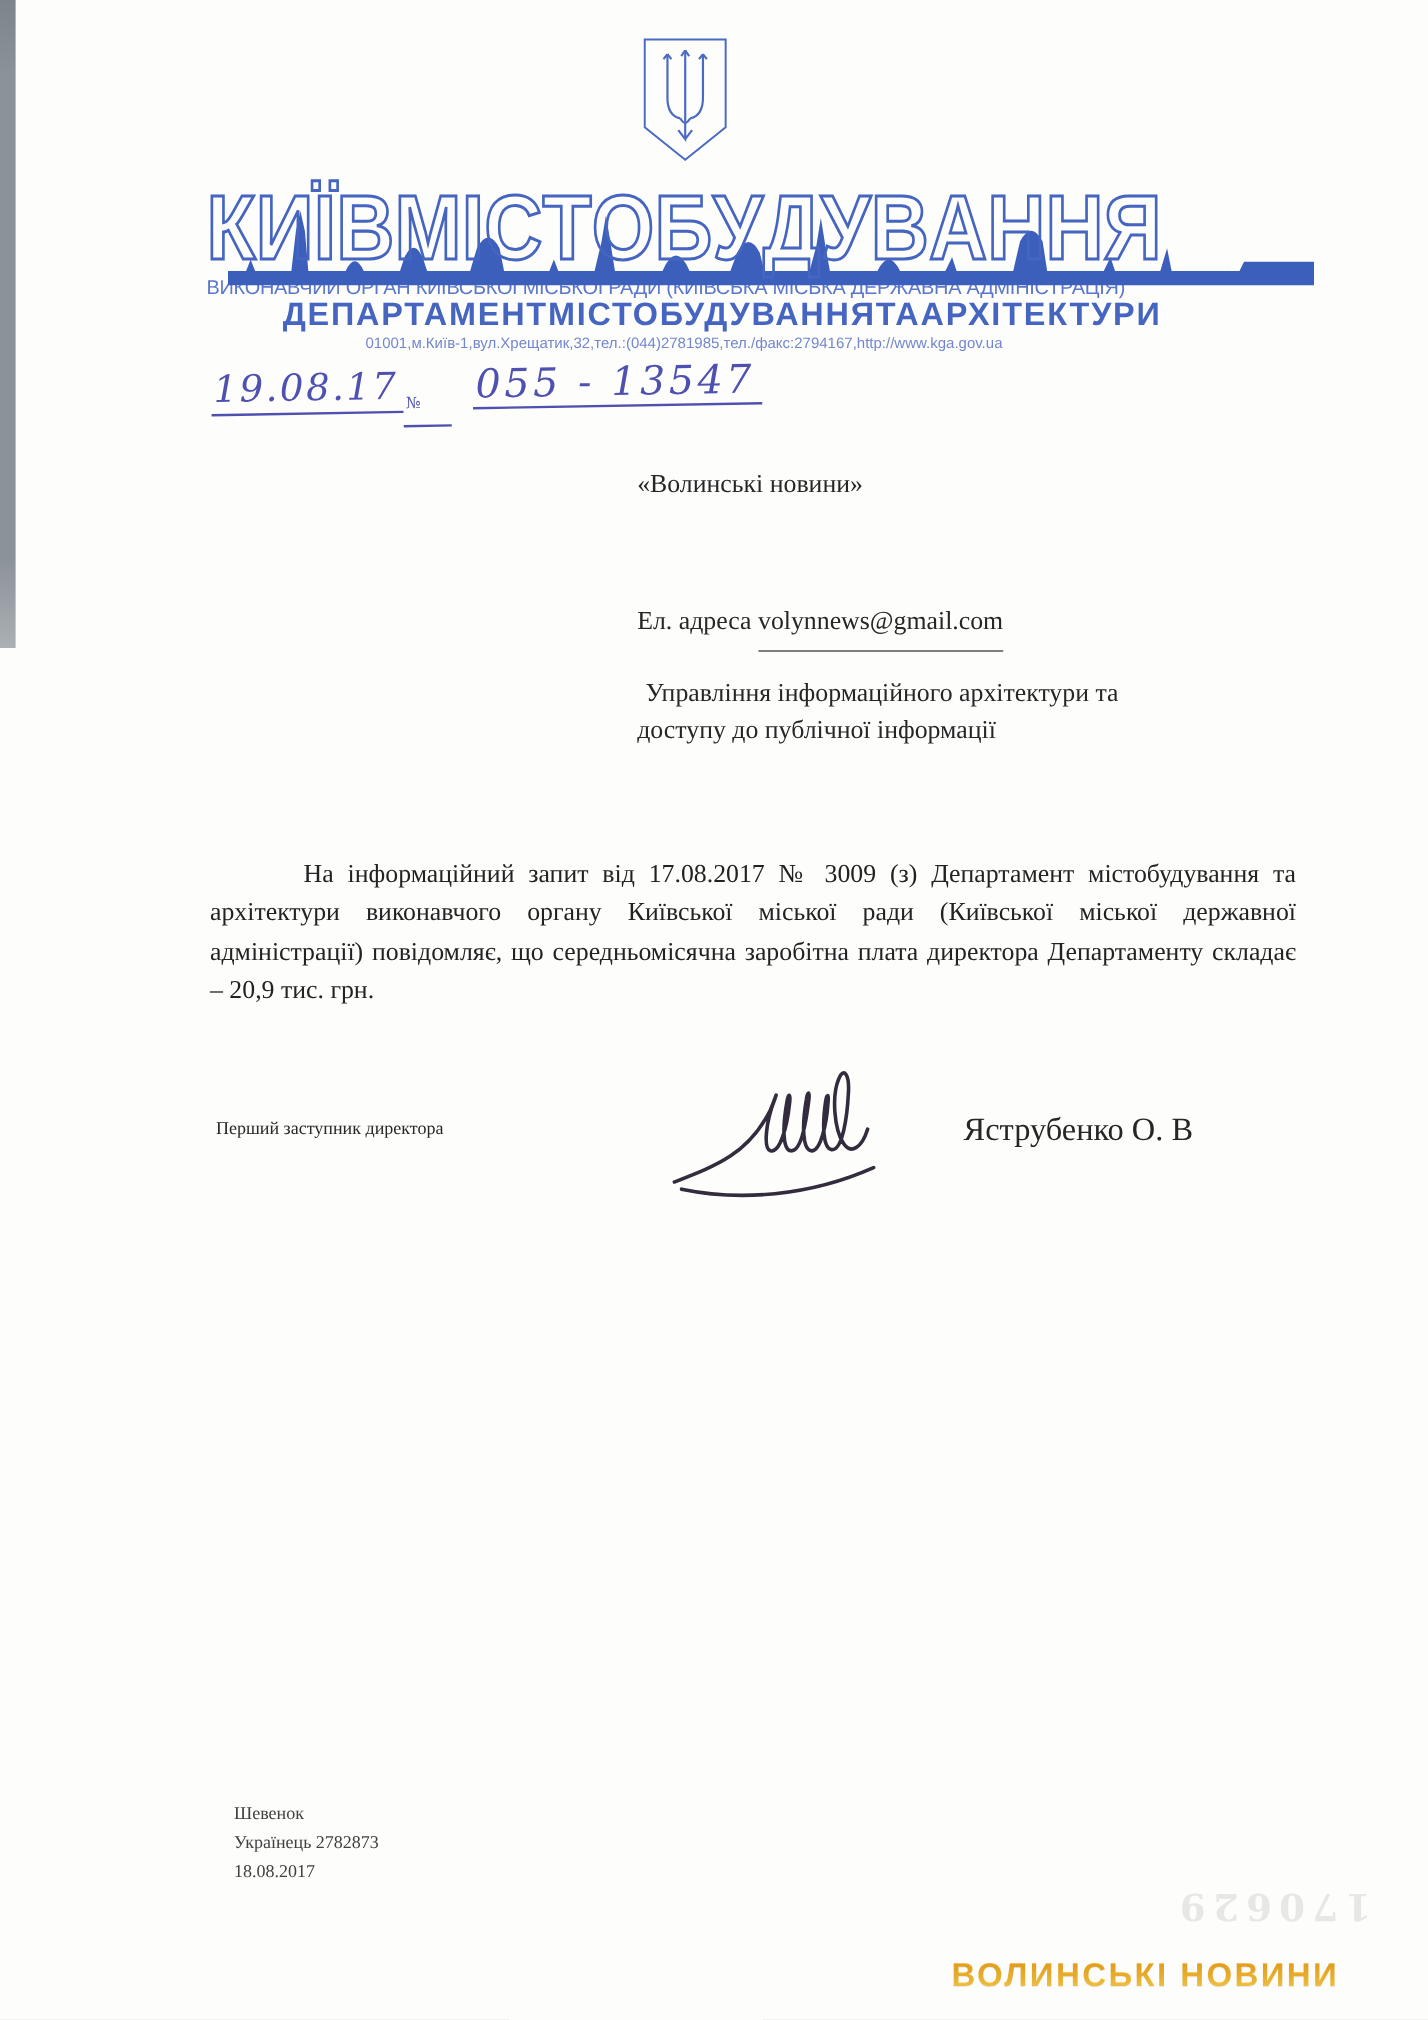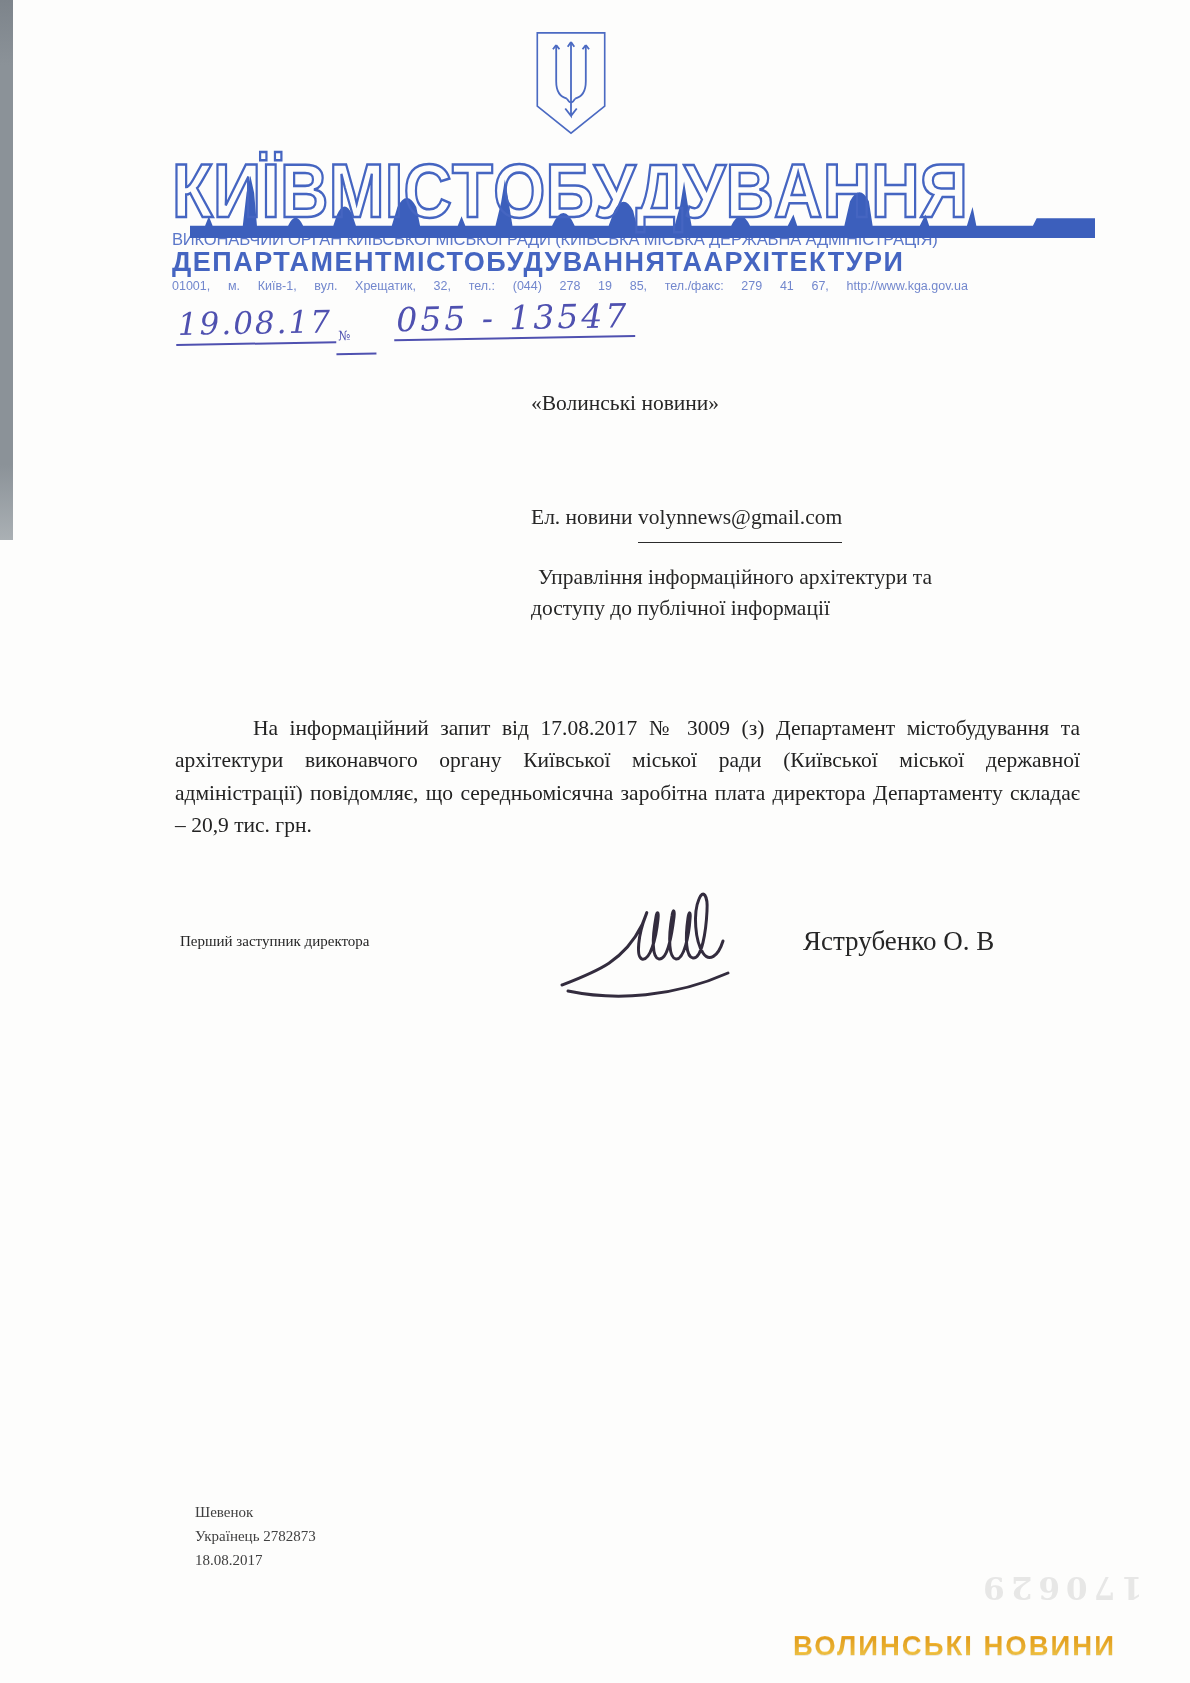--- a/index.html
+++ b/index.html
@@ -15,25 +15,25 @@
   .logo-text{position:absolute;left:0;right:0;bottom:2px;z-index:2;
              display:flex;justify-content:space-between;align-items:flex-end;
              font-family:"Liberation Sans",sans-serif;font-weight:700;font-size:67px;line-height:1;
              color:transparent;-webkit-text-stroke:2.2px #4565c1;
              transform:scaleY(1.14);transform-origin:bottom;}
   .skyline{position:absolute;left:18px;right:-4px;bottom:-8px;height:66px;z-index:1;}
   .org-line{position:absolute;left:172px;top:230px;width:796px;
             font-family:"Liberation Sans",sans-serif;font-size:16.6px;letter-spacing:-0.2px;
             color:#5b77c9;white-space:nowrap;}
   .dept-line{position:absolute;left:172px;top:247px;width:796px;
-             display:flex;justify-content:flex-start;
+             display:flex;justify-content:flex-end;
              font-family:"Liberation Sans",sans-serif;font-weight:700;font-size:27px;
              letter-spacing:1.5px;color:#4565c1;}
   .addr-line{position:absolute;left:172px;top:279px;width:796px;
-             display:flex;justify-content:space-between;
+             display:flex;justify-content:center;
              font-family:"Liberation Sans",sans-serif;font-size:12.5px;color:#7287cd;}
   
   .ref-line{position:absolute;left:176px;top:300px;color:#4f51b0;
             font-family:"DejaVu Serif",serif;font-style:italic;transform:rotate(-1deg);}
   .ref-date{display:inline-block;font-size:31px;letter-spacing:2px;
             border-bottom:2px solid #4f51b0;padding:0 4px 2px 2px;}
   .ref-no{display:inline-block;font-size:13px;font-style:normal;vertical-align:-8px;
           border-bottom:2px solid #4f51b0;padding:0 26px 10px 2px;}
   .ref-num{display:inline-block;font-size:33px;letter-spacing:3px;margin-left:18px;
            border-bottom:2px solid #4f51b0;padding:0 6px 0 2px;}
@@ -143,21 +143,21 @@
 
   <div class="ref-line">
     <span class="ref-date">19.08.17</span><span class="ref-no">№</span><span class="ref-num">055 - 13547</span>
   </div>
 
   <div class="recipient">
     <div>«Волинські новини»</div>
   </div>
 
   <div class="email-line">
-    <span>Ел. новини </span><span class="email-addr">volynnews@gmail.com</span>
+    <span>Ел. адреса </span><span class="email-addr">volynnews@gmail.com</span>
   </div>
 
   <div class="unit-block">
     <div class="l1">Управління інформаційного архітектури та</div>
     <div>доступу до публічної інформації</div>
   </div>
 
   <div class="body-par">На інформаційний запит від 17.08.2017 № 3009 (з) Департамент містобудування та архітектури виконавчого органу Київської міської ради (Київської міської державної адміністрації) повідомляє, що середньомісячна заробітна плата директора Департаменту складає – 20,9 тис. грн.</div>
 
   <div class="sig-title">Перший заступник директора</div>

